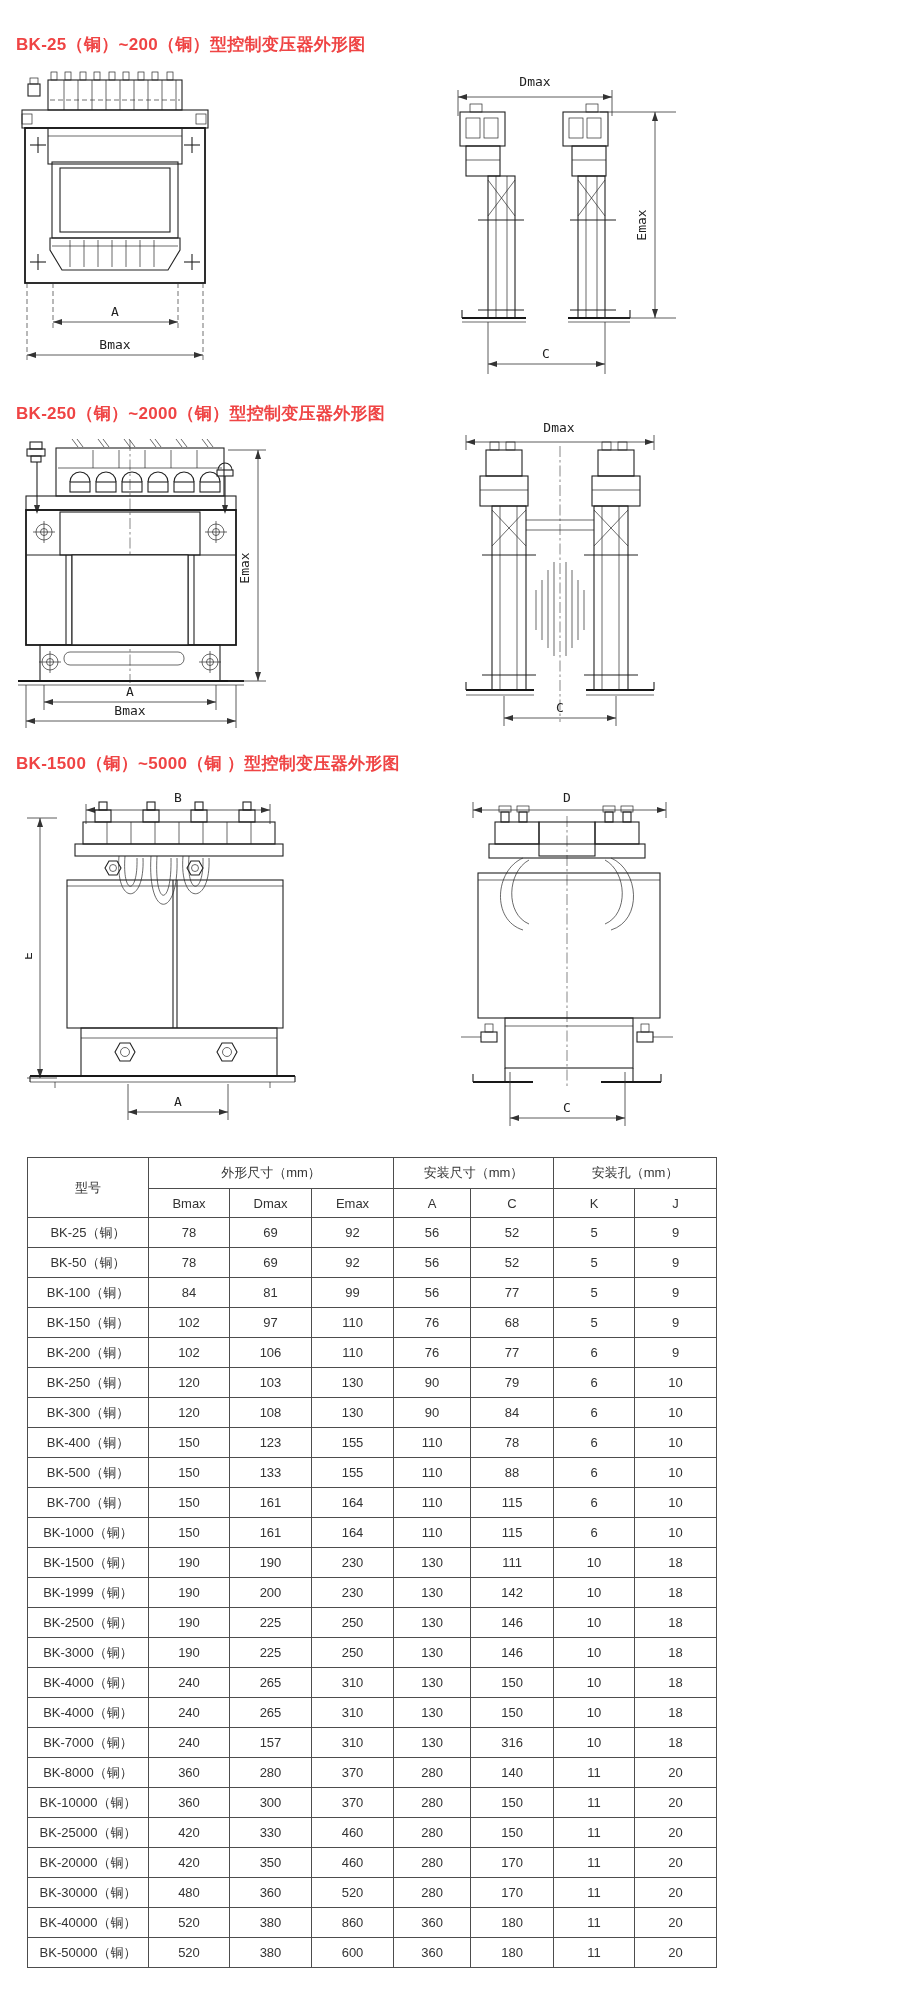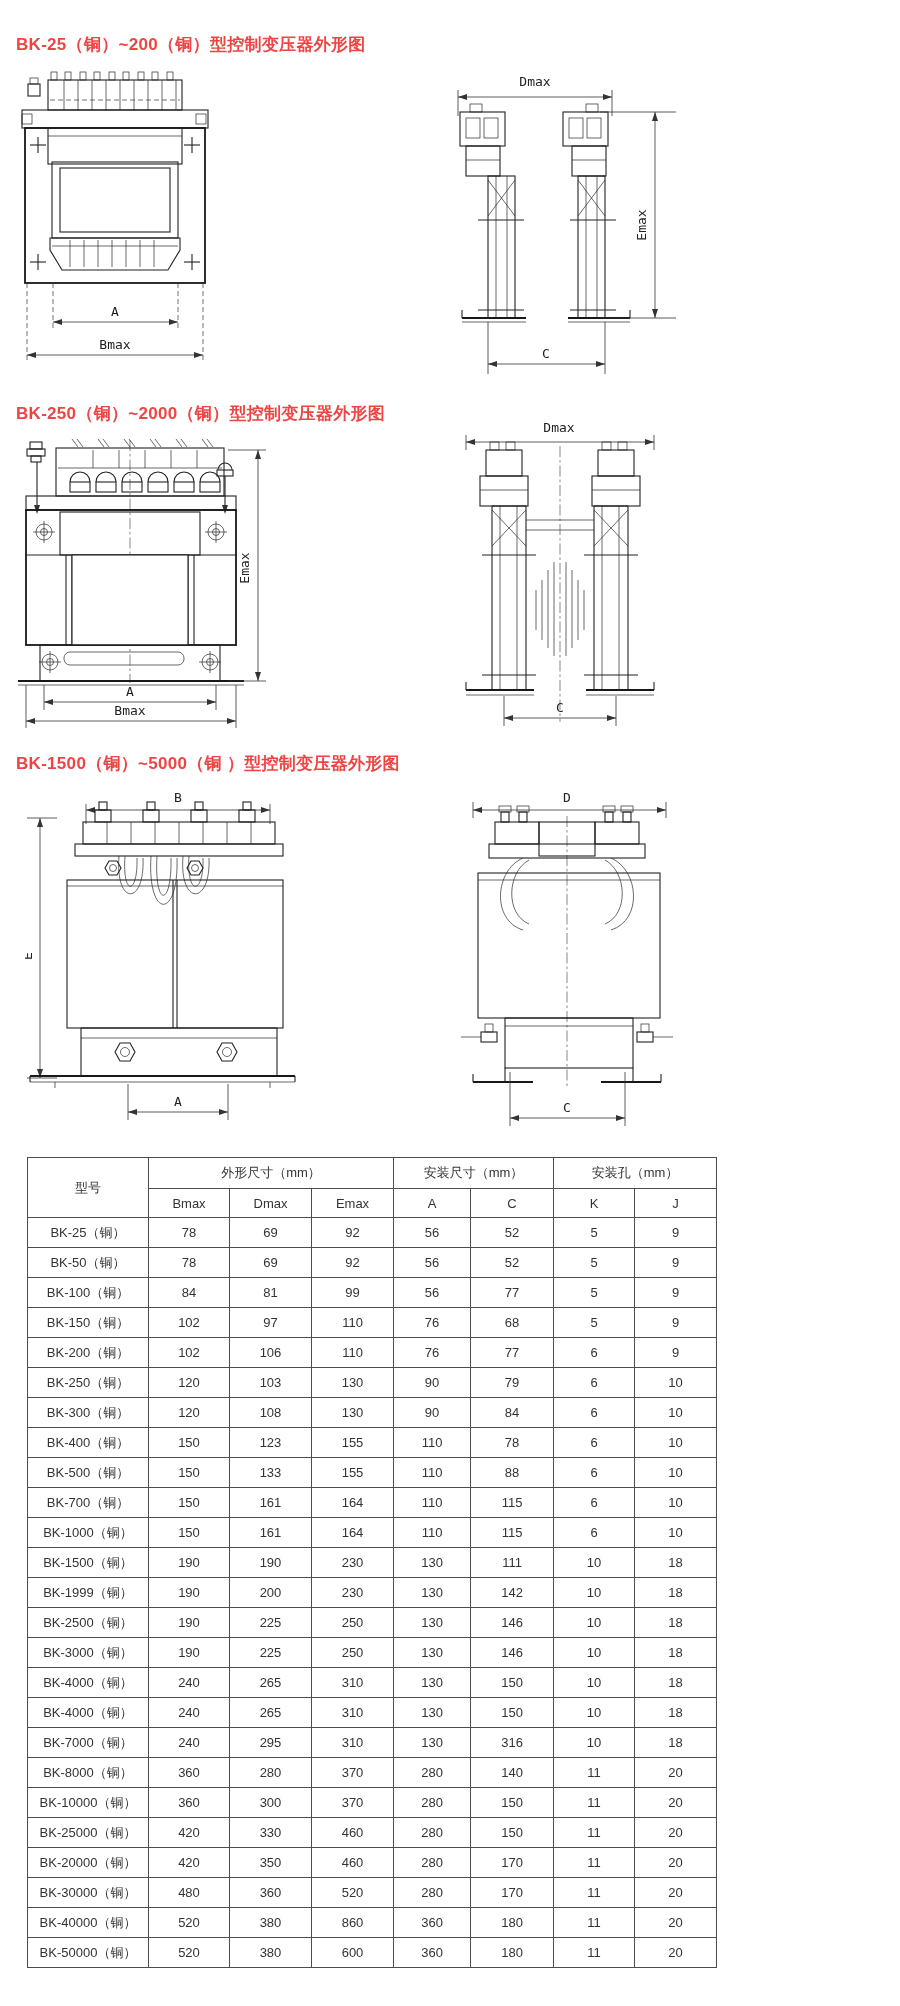--- a/index.html
+++ b/index.html
@@ -698,21 +698,21 @@
           <td>265</td>
           <td>310</td>
           <td>130</td>
           <td>150</td>
           <td>10</td>
           <td>18</td>
         </tr>
         <tr>
           <td>BK-7000（铜）</td>
           <td>240</td>
-          <td>295</td>
+          <td>157</td>
           <td>310</td>
           <td>130</td>
           <td>316</td>
           <td>10</td>
           <td>18</td>
         </tr>
         <tr>
           <td>BK-8000（铜）</td>
           <td>360</td>
           <td>280</td>

